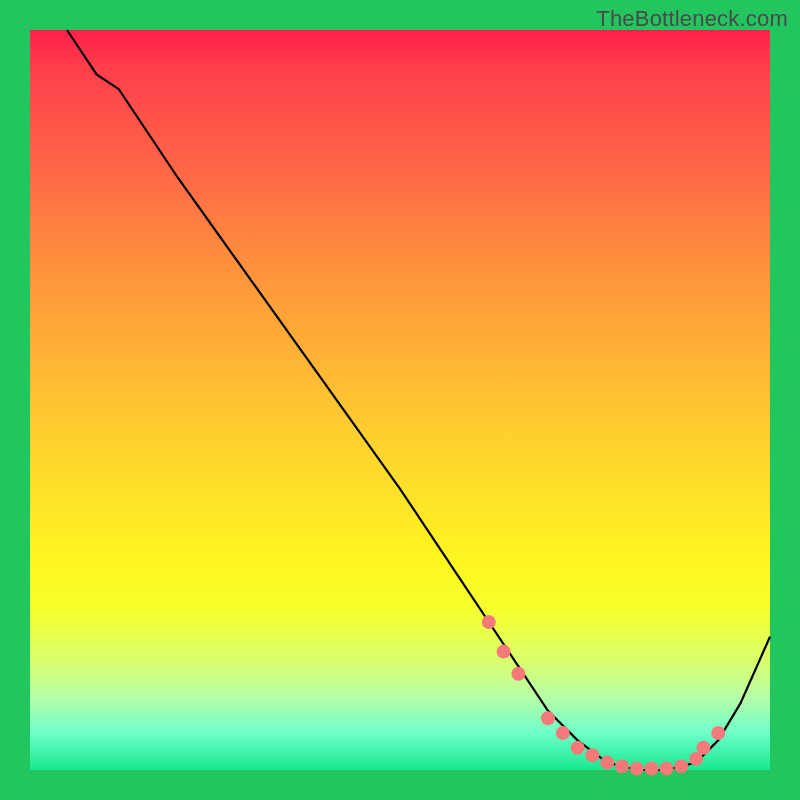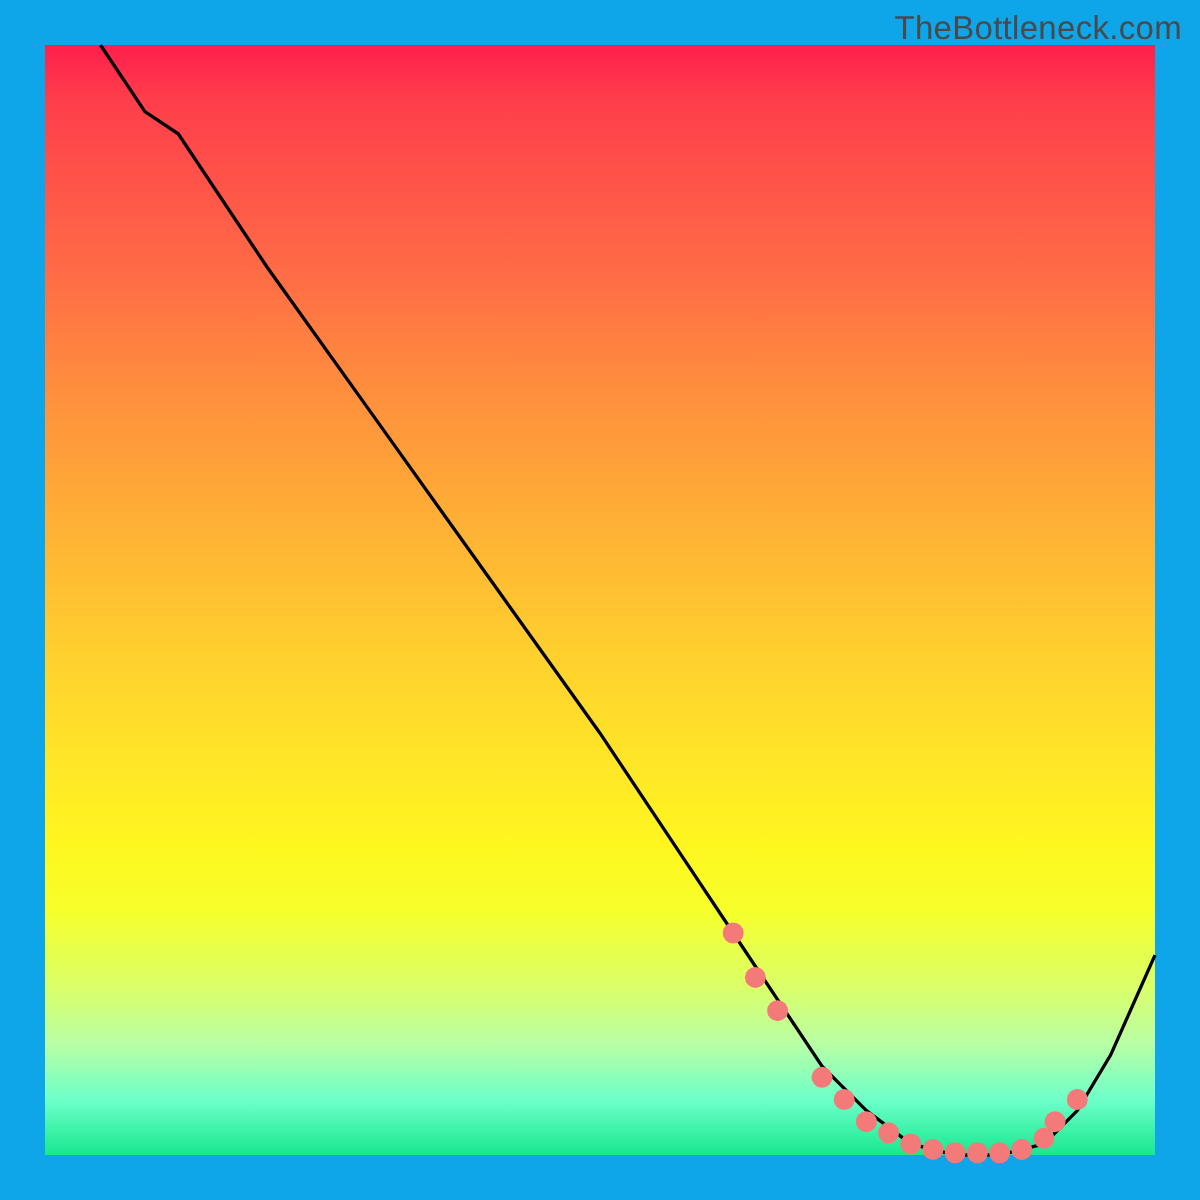--- a/index.html
+++ b/index.html
@@ -7,21 +7,21 @@
     padding: 0;
     width: 800px;
     height: 800px;
     background: #000;
     position: relative;
     font-family: Arial, Helvetica, sans-serif;
   }
   .outer {
     width: 800px;
     height: 800px;
-    background: #0ea5e9;
+    background: #22c55e;
     position: relative;
   }
   .watermark {
     position: absolute;
     top: 6px;
     right: 12px;
     color: #4a4a4a;
     font-size: 22px;
     font-weight: 400;
     letter-spacing: 0.2px;

